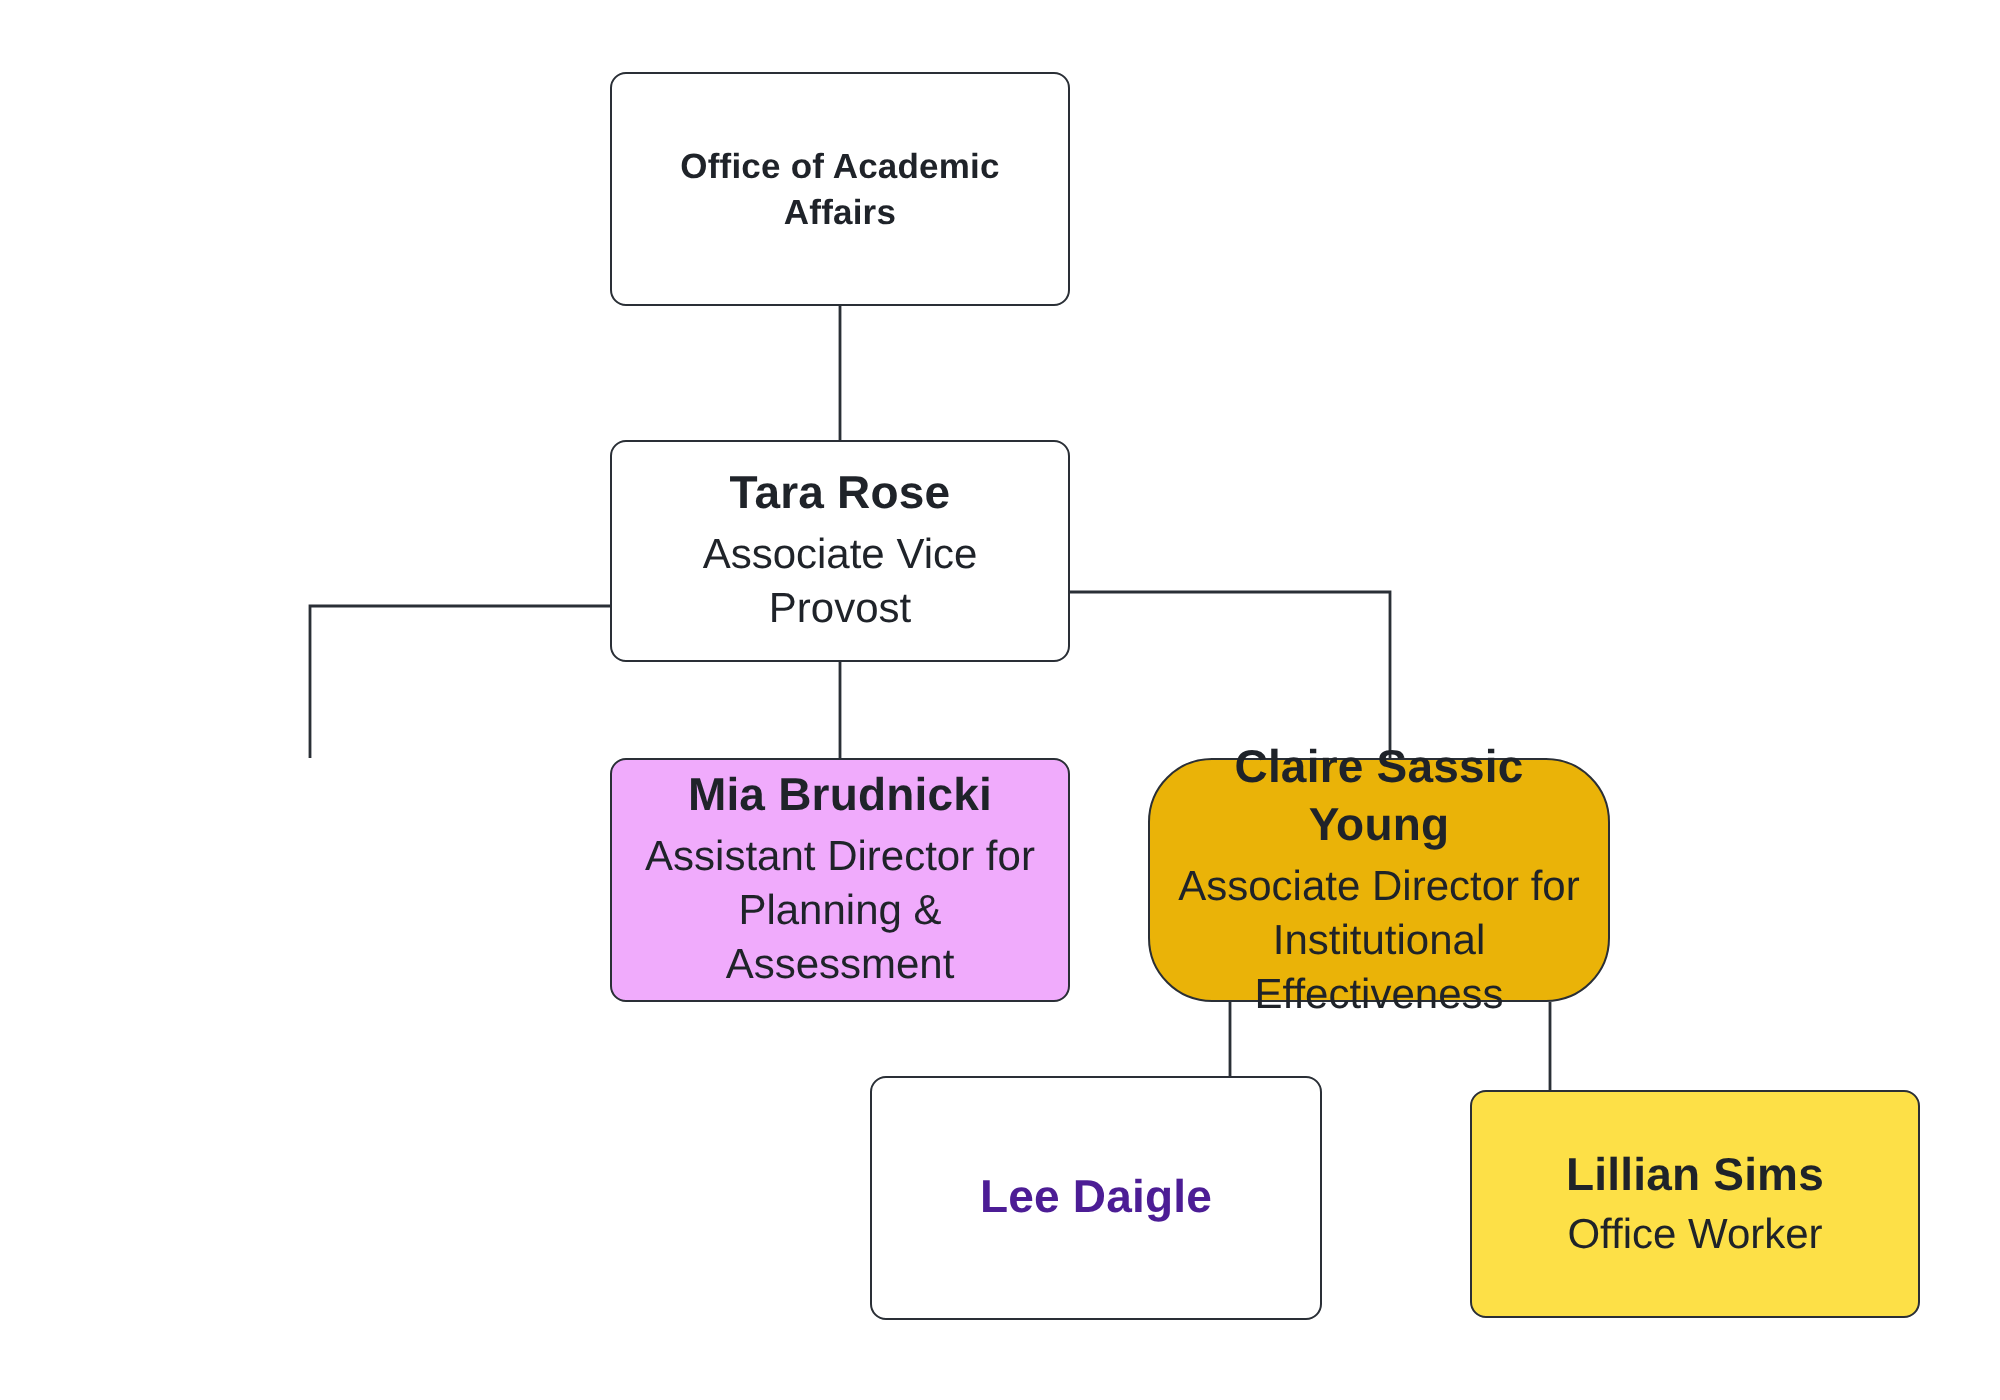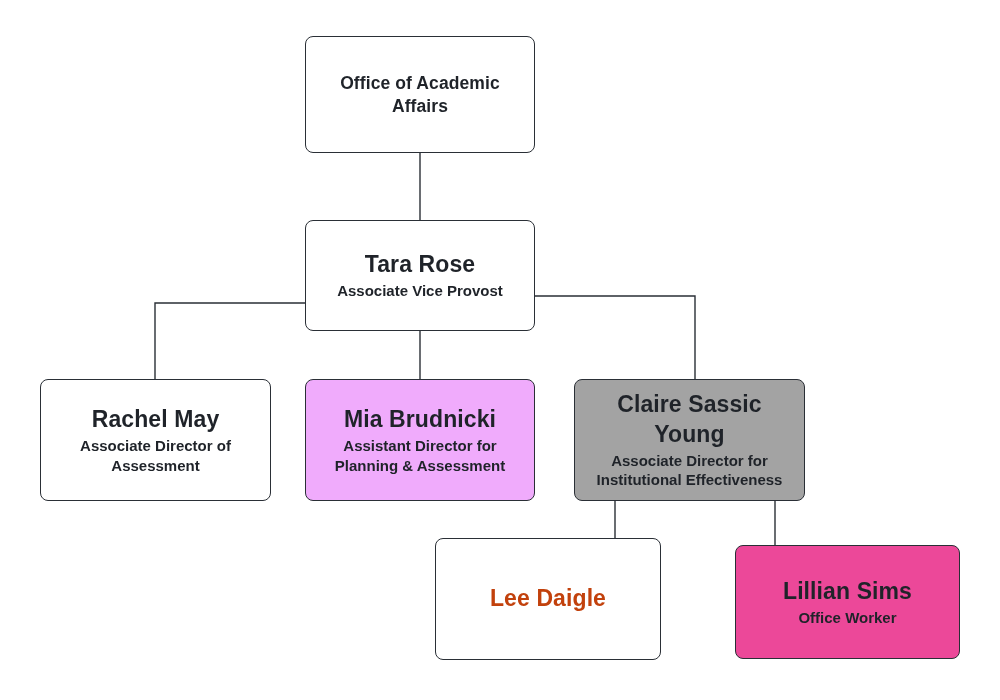--- a/index.html
+++ b/index.html
@@ -39,22 +39,22 @@
     padding: 6px 10px;
     z-index: 2;
   }
   .node .name {
     font-weight: bold;
     font-size: 23px;
     line-height: 1.28;
     letter-spacing: 0.1px;
   }
   .node .title {
-    font-weight: bold;
-    font-size: 15px;
+    font-weight: normal;
+    font-size: 21px;
     line-height: 1.3;
     margin-top: 2px;
   }
   .node.title-only .name {
     font-size: 17.5px;
   }
 </style>
 </head>
 <body>
 
@@ -69,32 +69,28 @@
         <path d="M 775 501 L 775 545"></path>
       </g>
   </svg>
 <div class="node title-only" style="left: 305px; top: 36px; width: 230px; height: 117px; border-color: rgb(42, 47, 54); background: rgb(255, 255, 255); color: rgb(31, 35, 41);">
       <div class="name">Office of Academic Affairs</div>
     </div>
     <div class="node" style="left: 305px; top: 220px; width: 230px; height: 111px; border-color: rgb(42, 47, 54); background: rgb(255, 255, 255); color: rgb(31, 35, 41);">
       <div class="name">Tara Rose</div>
       <div class="title">Associate Vice Provost</div>
     </div>
-    <div class="node" style="left: 40px; top: 379px; width: 231px; height: 122px; border-color: rgb(42, 47, 54); background: rgb(255, 255, 255); color: rgb(31, 35, 41);">
-      <div class="name">Rachel May</div>
-      <div class="title">Associate Director of Assessment</div>
-    </div>
     <div class="node" style="left: 305px; top: 379px; width: 230px; height: 122px; border-color: rgb(42, 47, 54); background: #f0abfc; color: rgb(31, 35, 41);">
       <div class="name">Mia Brudnicki</div>
       <div class="title">Assistant Director for Planning &amp; Assessment</div>
     </div>
-    <div class="node" style="left: 574px; top: 379px; width: 231px; height: 122px; border-color: rgb(42, 47, 54); background: #a3a3a3; color: rgb(31, 35, 41);">
+    <div class="node" style="left: 574px; top: 379px; width: 231px; height: 122px; border-color: rgb(42, 47, 54); background: #eab308; color: rgb(31, 35, 41); border-radius: 32px;">
       <div class="name">Claire Sassic Young</div>
       <div class="title">Associate Director for Institutional Effectiveness</div>
     </div>
-    <div class="node" style="left: 435px; top: 538px; width: 226px; height: 122px; border-color: rgb(42, 47, 54); background: rgb(255, 255, 255); color: #c2410c;">
+    <div class="node" style="left: 435px; top: 538px; width: 226px; height: 122px; border-color: rgb(42, 47, 54); background: rgb(255, 255, 255); color: #4c1d95;">
       <div class="name">Lee Daigle</div>
     </div>
-    <div class="node" style="left: 735px; top: 545px; width: 225px; height: 114px; border-color: rgb(42, 47, 54); background: #ec4899; color: rgb(31, 35, 41);">
+    <div class="node" style="left: 735px; top: 545px; width: 225px; height: 114px; border-color: rgb(42, 47, 54); background: #fde047; color: rgb(31, 35, 41);">
       <div class="name">Lillian Sims</div>
       <div class="title">Office Worker</div>
     </div>
   </div>
 
 </body></html>

